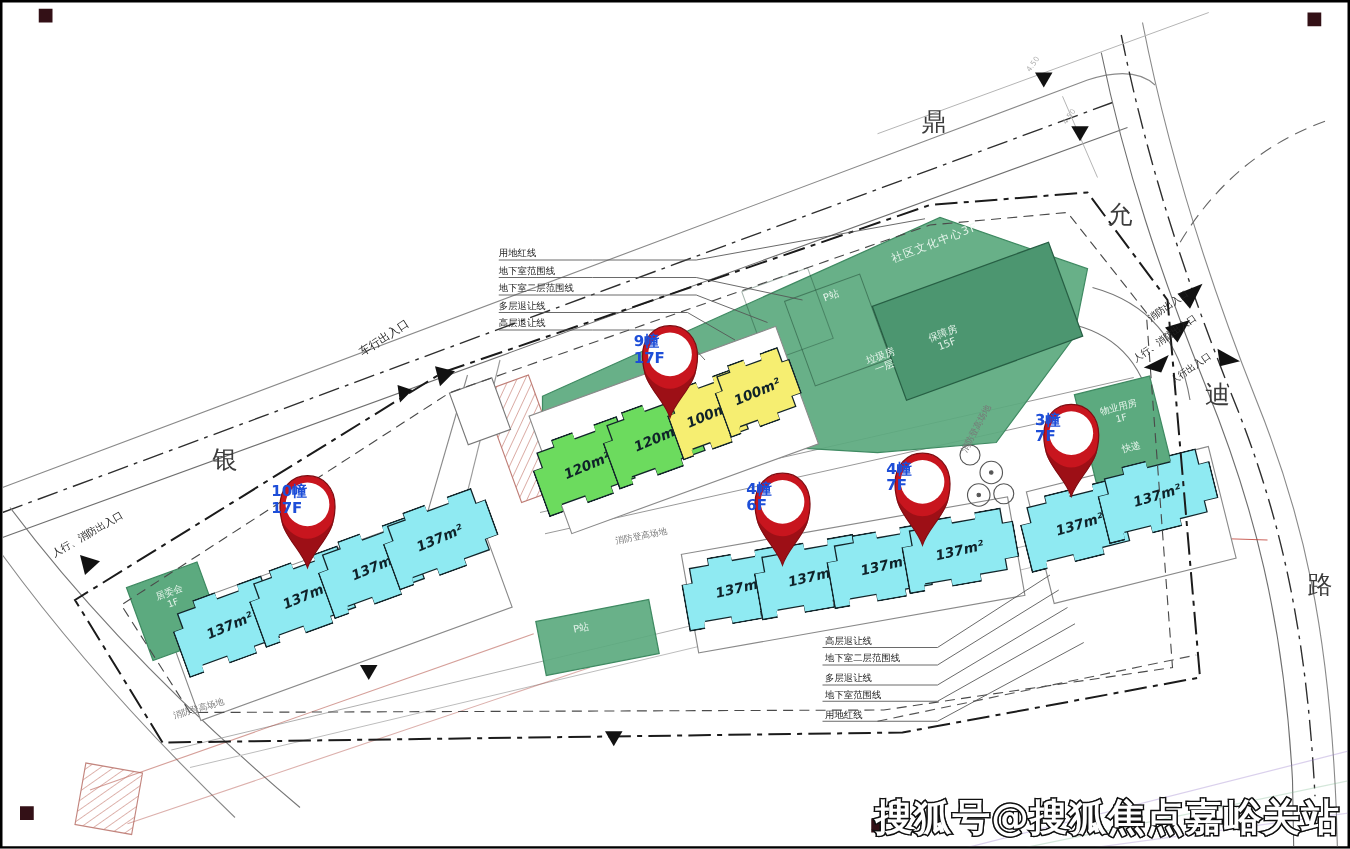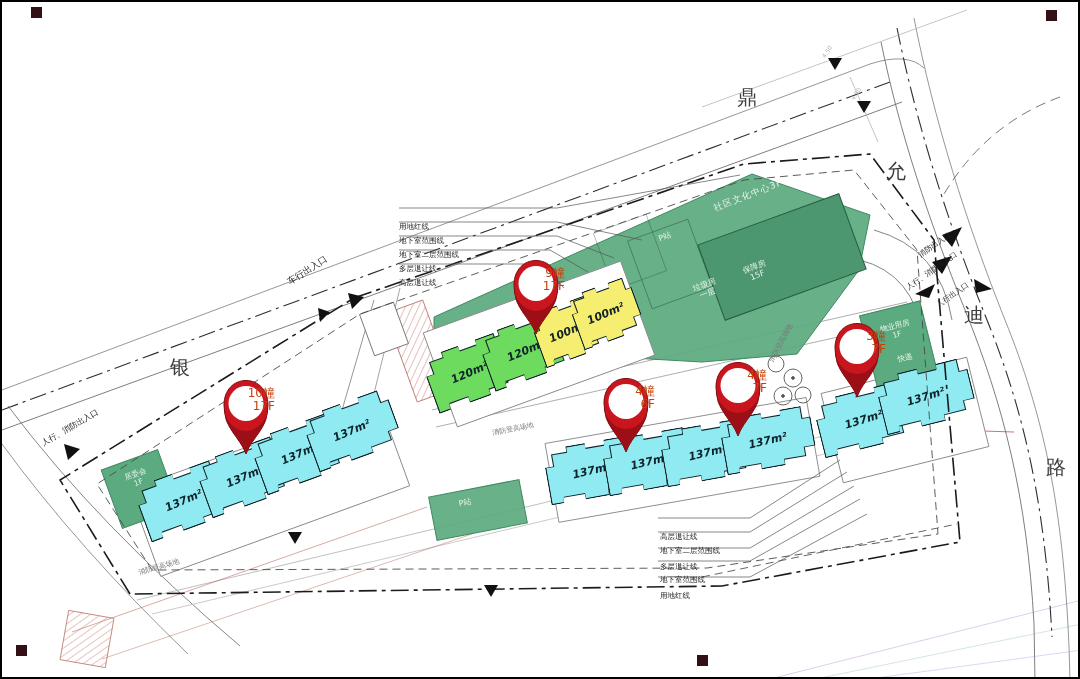--- a/index.html
+++ b/index.html
@@ -12,26 +12,26 @@
     clip-path:var(--steps);background:#13262b;z-index:30;}
   .tower .fill{position:absolute;inset:1.3px;clip-path:var(--steps);display:flex;align-items:center;justify-content:center;}
   .tower.cyan .fill{background:#8feaf2;}
   .tower.green .fill{background:#6cdb5e;}
   .tower.yellow .fill{background:#f6ee71;}
   .tower .a{font-style:italic;font-weight:700;font-size:11px;color:#0f2229;transform:rotate(-3deg);}
   
   .lbl{position:absolute;white-space:nowrap;color:#222;z-index:40;}
   .flabel{position:absolute;text-align:center;color:rgba(236,248,240,.95);z-index:40;line-height:1.15;}
   .roadchar{position:absolute;font-size:20px;color:#3c3c3c;z-index:40;}
-  .listlbl{position:absolute;font-size:7.5px;color:#222;z-index:40;white-space:nowrap;margin-top:24px;}
+  .listlbl{position:absolute;font-size:7.5px;color:#222;z-index:40;white-space:nowrap;}
   
   .pin{position:absolute;width:58px;height:80px;z-index:60;}
   .pin svg{position:absolute;inset:0;}
-  .pin-text{position:absolute;top:11px;left:0;width:58px;text-align:right;font-weight:400;
-    font-size:12px;line-height:12.5px;color:#c2410c;letter-spacing:0;}
+  .pin-text{position:absolute;top:11px;left:0;width:58px;text-align:left;font-weight:700;
+    font-size:12px;line-height:12.5px;color:#1d4ed8;letter-spacing:0;}
   .pin-text span{display:block;}
   .corner{position:absolute;width:11px;height:11px;background:#331016;z-index:70;}
   .watermark{position:absolute;right:6px;bottom:2px;z-index:80;font-weight:700;font-size:30px;color:#fff;
     letter-spacing:1px;-webkit-text-stroke:2.2px #121212;paint-order:stroke fill;
     text-shadow:1px 1px 0 #111,-1px -1px 0 #111,1px -1px 0 #111,-1px 1px 0 #111;}
 </style>
 </head>
 <body>
 
 <div class="canvas">
@@ -302,13 +302,14 @@
         <span>3幢</span>
         <span>7F</span>
       </div>
   </div>
 
   <div class="corner" style="left:29px;top:5px"></div>
   <div class="corner" style="left:1044px;top:8px"></div>
   <div class="corner" style="left:14px;top:643px"></div>
   <div class="corner" style="left:695px;top:653px"></div>
 
+  <div class="watermark">搜狐号@搜狐焦点嘉峪关站</div>
 </div>
 
 </body></html>

